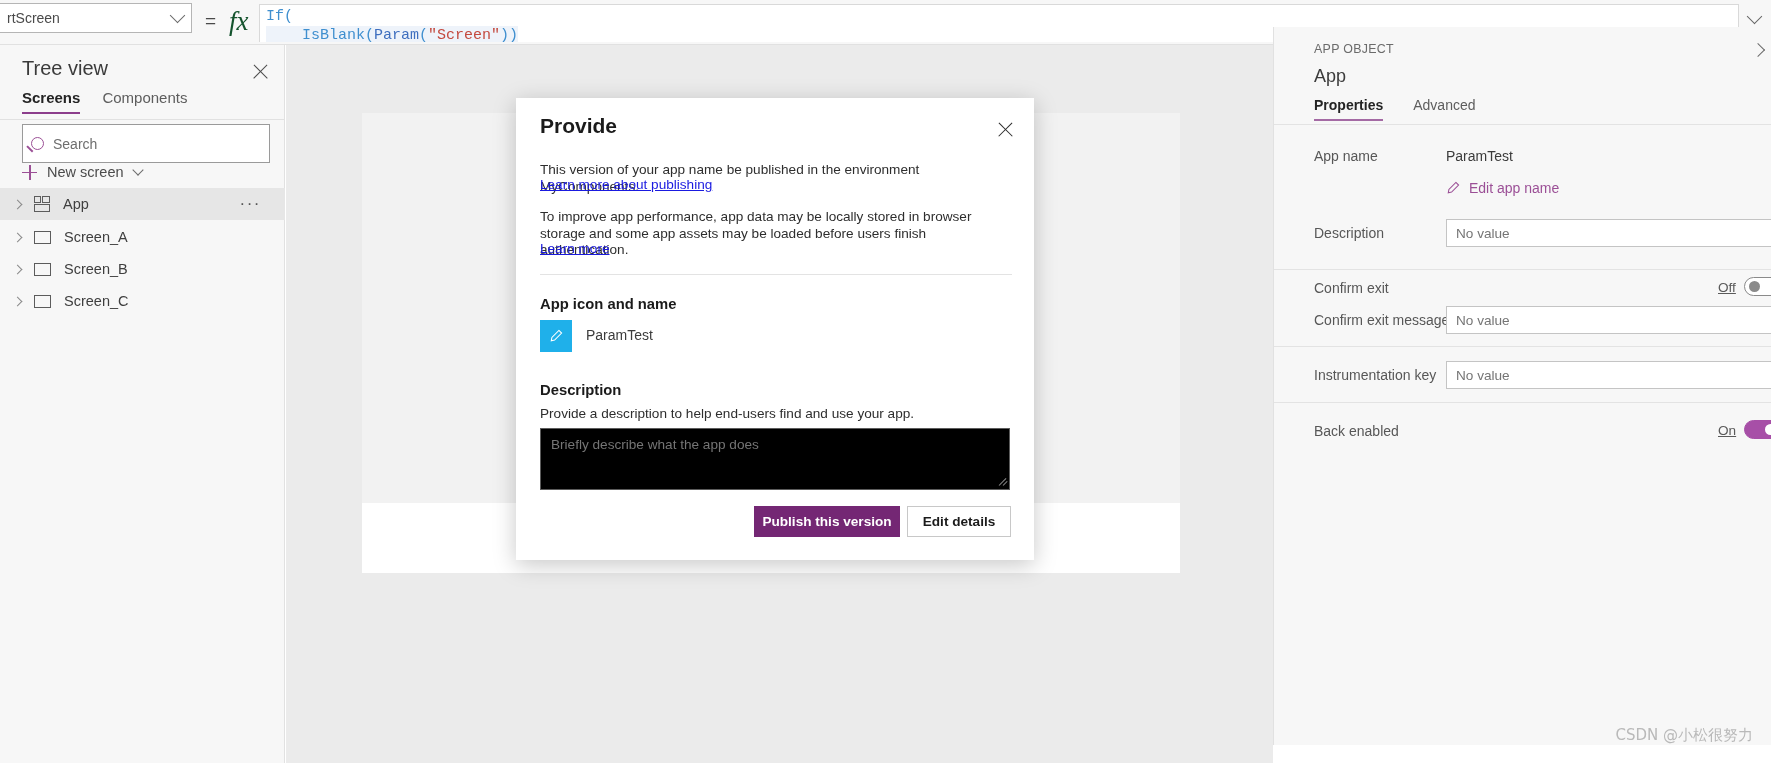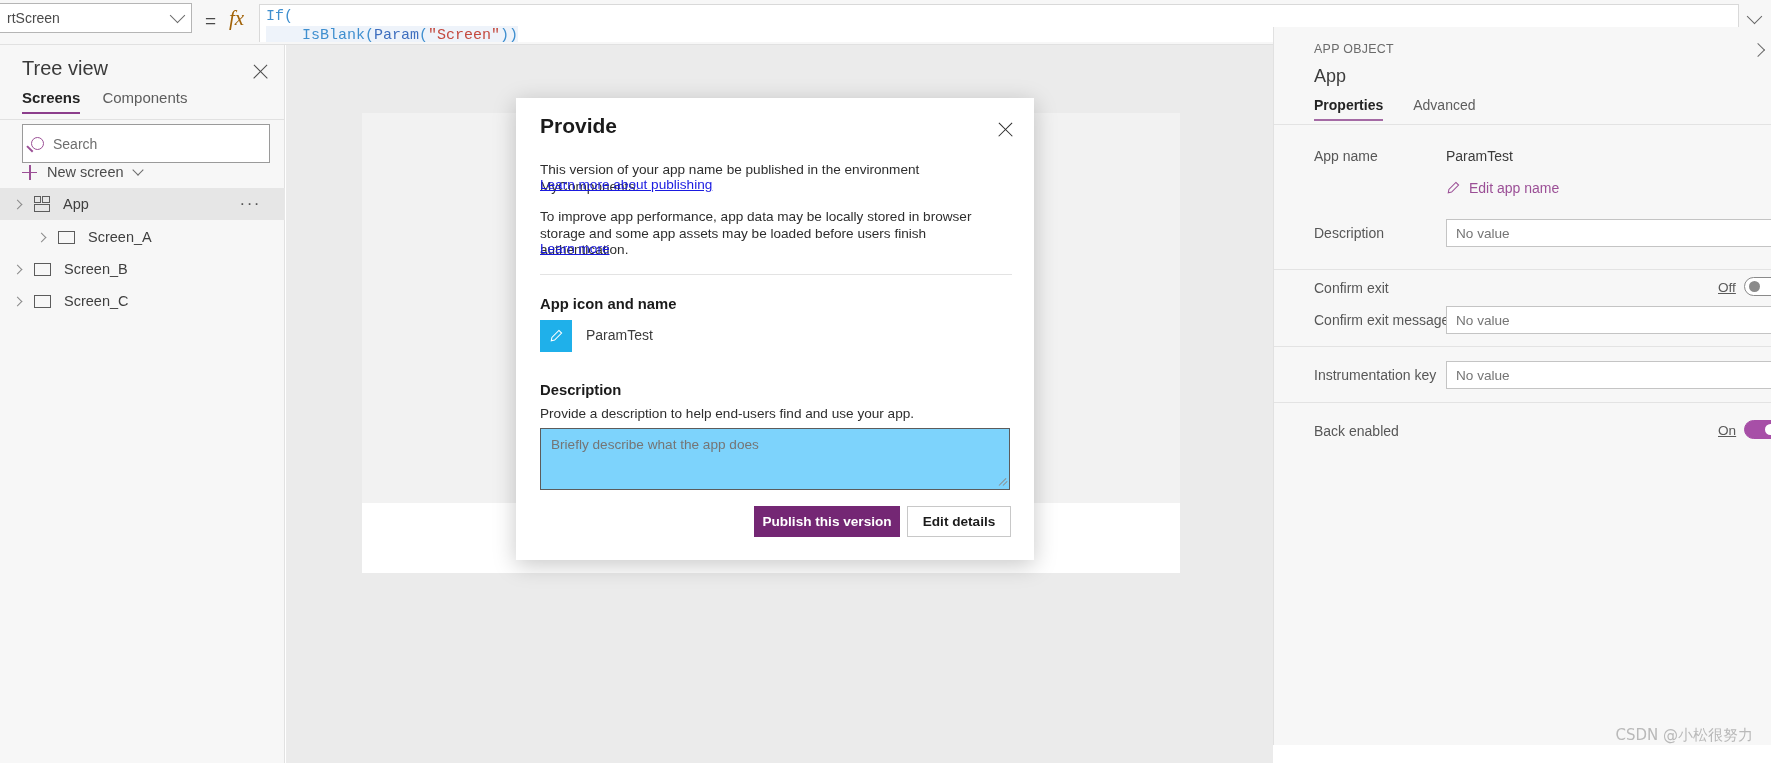--- a/index.html
+++ b/index.html
@@ -27,21 +27,21 @@
   .chev {
     width:11px; height:11px; border-right:1.4px solid #6b6b6b;
     border-bottom:1.4px solid #6b6b6b; transform:rotate(45deg);
     margin-top:-5px; flex:none;
   }
   #equals {
     position:absolute; left:205px; top:10px; font-size:19px; color:#4a4a4a;
     font-family:"Liberation Sans", sans-serif;
   }
   #fx-icon {
-    position:absolute; left:229px; top:6px; font-size:21px; color:#a16207;
+    position:absolute; left:229px; top:6px; font-size:27px; color:#14532d;
     font-family:"Liberation Serif", serif; font-style:italic;
   }
   #formula-wrap {
     position:absolute; left:259px; top:4px; width:1480px; height:38px;
     background:#ffffff; border:1px solid #d9d9d9; border-bottom:none;
     overflow:hidden; padding:2px 6px 0 6px;
     font-family:"Liberation Mono", monospace; font-size:15px; line-height:19px;
     white-space:pre;
   }
   .tok-fn   { color:#3f8fcf; }
@@ -228,21 +228,21 @@
 
   #m-sec2-h {
     position:absolute; left:24px; top:284px; font-size:14.8px; color:#1b1b1b;
     font-weight:600;
   }
   #m-sec2-sub {
     position:absolute; left:24px; top:308px; font-size:13.6px; color:#2e2e2e;
   }
   #m-textarea {
     position:absolute; left:24px; top:330px; width:470px; height:62px;
-    border:1px solid #5c5c5c; background:#7dd3fc; padding:8px 10px;
+    border:1px solid #5c5c5c; background:#000000; padding:8px 10px;
     font-size:13.6px; color:#6a6a6a; font-family:"Liberation Sans", sans-serif;
     resize:none; outline:none;
   }
   #m-resize {
     position:absolute; left:482px; top:378px; width:11px; height:11px;
     pointer-events:none;
   }
   #m-resize:before, #m-resize:after {
     content:""; position:absolute; background:#8d8d8d; height:1px;
     transform-origin:left;
@@ -377,21 +377,21 @@
     <span class="tree-caret"></span>
     <span class="icon-appgrid">
       <span class="q q1"></span>
         <span class="q q2"></span>
         <span class="q q3"></span>
     </span>
     <span class="tree-label">App</span>
     <span class="tree-dots">···</span>
   </div>
 
-  <div class="tree-row" style="top:176px;margin-left:24px;">
+  <div class="tree-row" style="top:176px;">
     <span class="tree-caret"></span>
     <span class="icon-screen"></span>
     <span class="tree-label">Screen_A</span>
   </div>
 
   <div class="tree-row" style="top:208px;">
     <span class="tree-caret"></span>
     <span class="icon-screen"></span>
     <span class="tree-label">Screen_B</span>
   </div>

